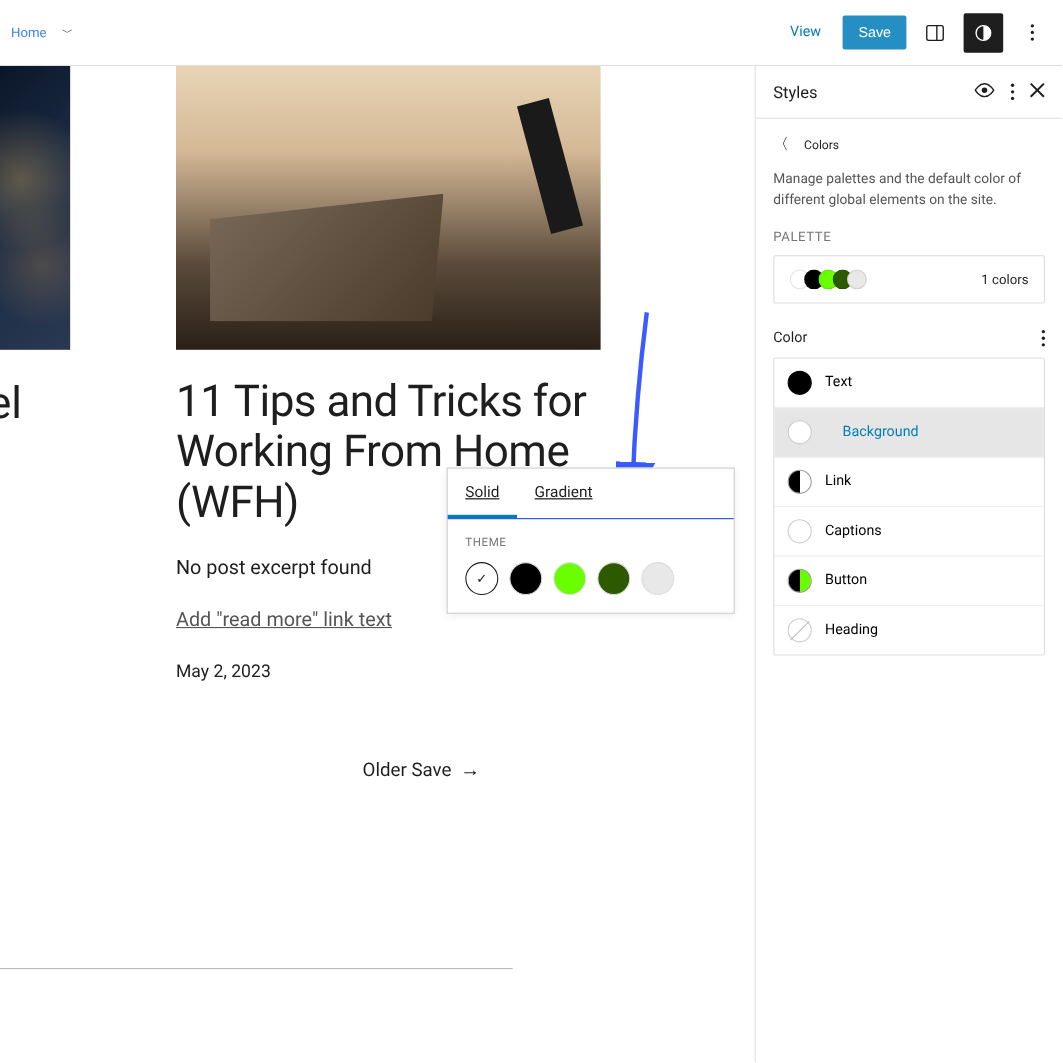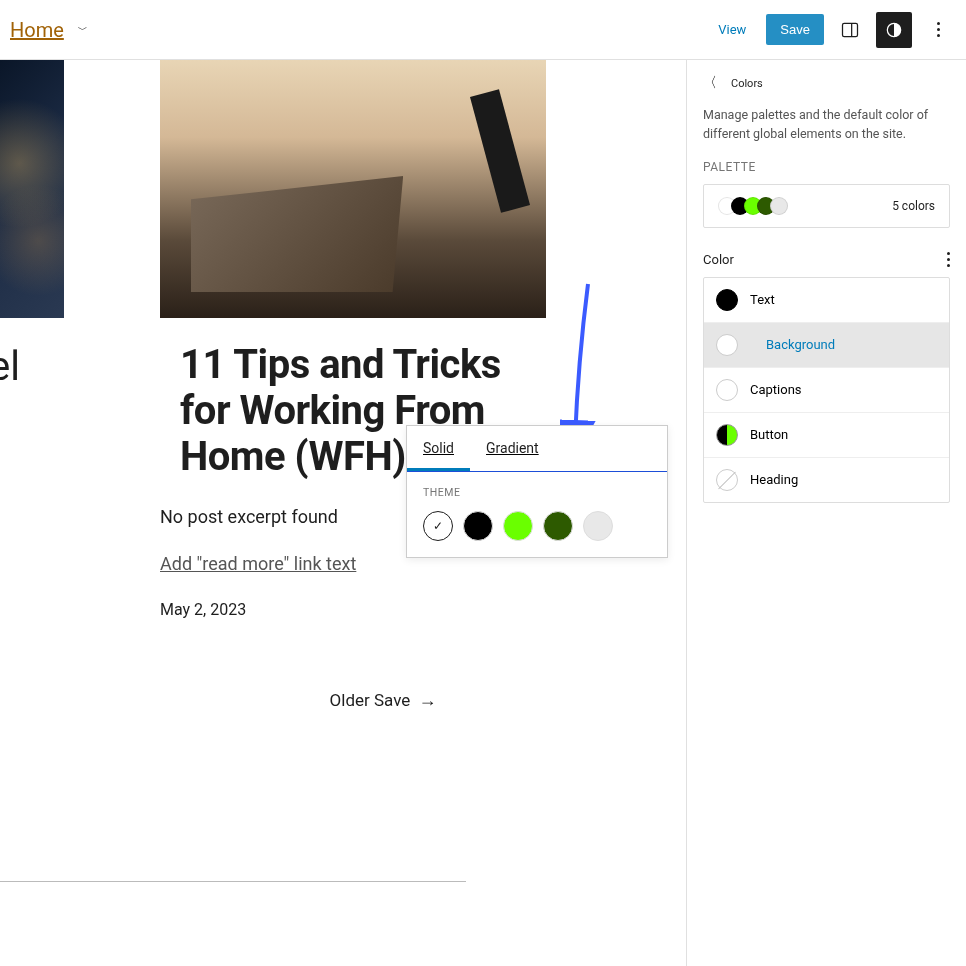--- a/index.html
+++ b/index.html
@@ -1,21 +1,21 @@
 <!DOCTYPE html>
 <html><head>
 <meta charset="utf-8">
 <style>
 * { box-sizing: border-box; margin: 0; padding: 0; }
 body { font-family: -apple-system, BlinkMacSystemFont, "Segoe UI", Roboto, sans-serif; width: 966px; height: 966px; overflow: hidden; background: #fff; position: relative; }
 
 
 .topbar { position: absolute; top: 0; left: 0; right: 0; height: 60px; display: flex; align-items: center; justify-content: space-between; padding: 0 10px; border-bottom: 1px solid #e0e0e0; background: #fff; z-index: 10; }
 .topbar-left { display: flex; align-items: center; gap: 8px; padding-left: 0; }
-.home-link { font-size: 20px; color: #a16207; text-decoration: underline; }
+.home-link { font-size: 12px; color: #3b82f6; }
 .chevron-down { font-size: 10px; color: #1e1e1e; margin-left: 6px; }
 .topbar-right { display: flex; align-items: center; gap: 8px; }
 .view-link { color: #007cba; font-size: 13px; padding: 8px 12px; cursor: pointer; }
 .save-btn { background: #007cba; color: #fff; border: none; padding: 8px 14px; font-size: 13px; border-radius: 2px; cursor: pointer; opacity: 0.85; }
 .icon-btn { width: 36px; height: 36px; display: flex; align-items: center; justify-content: center; border: none; background: transparent; cursor: pointer; border-radius: 2px; }
 .icon-btn.active { background: #1e1e1e; }
 .sidebar-icon-svg { width: 20px; height: 20px; }
 .styles-icon-svg { width: 20px; height: 20px; }
 .dots-vert { display: flex; flex-direction: column; gap: 3px; justify-content: center; align-items: center; }
 .dots-vert span { width: 3px; height: 3px; border-radius: 50%; background: #1e1e1e; }
@@ -24,21 +24,21 @@
 .canvas { position: absolute; top: 60px; left: 0; width: 686px; bottom: 0; overflow: hidden; }
 .post-row { display: flex; gap: 16px; }
 .post-col-left { width: 64px; flex-shrink: 0; overflow: hidden; }
 .post-col-right { width: 386px; margin-left: 80px; }
 .img-left { width: 64px; height: 258px; background: linear-gradient(135deg, #0a1628 0%, #1a2942 40%, #2a3952 100%); position: relative; }
 .img-left::after { content: ""; position: absolute; inset: 0; background: radial-gradient(circle at 30% 40%, rgba(255,200,100,0.3), transparent 40%), radial-gradient(circle at 60% 70%, rgba(255,180,80,0.2), transparent 30%); }
 .img-right { width: 386px; height: 258px; background: linear-gradient(180deg, #e8d5b5 0%, #d4b896 30%, #5a4a3a 70%, #2a2018 100%); position: relative; overflow: hidden; margin-bottom: 24px; }
 .img-right::before { content: ""; position: absolute; left: 8%; bottom: 10%; width: 55%; height: 45%; background: linear-gradient(135deg, #7a6a5a, #4a3a2a); clip-path: polygon(0 100%, 0 20%, 100% 0, 95% 100%); }
 .img-right::after { content: ""; position: absolute; right: 8%; top: 12%; width: 30px; height: 120px; background: #1a1a1a; transform: rotate(-15deg); }
 .title-frag { font-size: 40px; font-weight: 400; color: #1e1e1e; line-height: 1.1; position: absolute; left: -30px; top: 285px; }
-.post-title { font-size: 40px; font-weight: 700; color: #1e1e1e; line-height: 1.15; margin-bottom: 26px; letter-spacing: -0.5px; margin-left: 20px; }
+.post-title { font-size: 40px; font-weight: 400; color: #1e1e1e; line-height: 1.15; margin-bottom: 26px; letter-spacing: -0.5px; }
 .excerpt { font-size: 18px; color: #1e1e1e; margin-bottom: 26px; }
 .read-more { font-size: 18px; color: #555; text-decoration: underline; margin-bottom: 26px; display: block; }
 .date { font-size: 16px; color: #1e1e1e; margin-top: 26px; margin-bottom: 50px; }
 .older-posts { font-size: 17px; color: #1e1e1e; text-align: center; display: block; width: 100%; padding-left: 80px; margin-top: 20px; }
 .older-posts .arrow { margin-left: 8px; font-size: 18px; }
 .hr-line { border: none; border-top: 1px solid #bbb; width: 466px; margin-top: 170px; }
 
 
 .color-popover { position: absolute; top: 425px; left: 406px; width: 262px; background: #fff; border: 1px solid #ccc; box-shadow: 0 2px 8px rgba(0,0,0,0.08); z-index: 20; }
 .popover-tabs { display: flex; border-bottom: 1px solid #1d4ed8; text-decoration: underline; }
@@ -160,54 +160,80 @@
         </div>
       <div class="swatch" style="background:#000000"></div>
       <div class="swatch" style="background:#6aff00"></div>
       <div class="swatch" style="background:#2d5a00"></div>
       <div class="swatch" style="background:#e8e8e8"></div>
     </div>
   </div>
 </div>
 
 <div class="sidebar">
+  <div class="sidebar-header">
+    <span class="sidebar-title">Styles</span>
+    <div class="sidebar-header-icons">
+      <span class="eye-icon">
+        <svg width="20" height="14" viewBox="0 0 24 16">
+            <path d="M12 1 C6 1 2 8 2 8 s4 7 10 7 10-7 10-7 S18 1 12 1 Z" fill="none" stroke="#1e1e1e" stroke-width="1.5"></path>
+            <circle cx="12" cy="8" r="3" fill="#1e1e1e"></circle>
+          </svg>
+      </span>
+      <span class="dots-vert">
+          <span></span>
+          <span></span>
+          <span></span>
+        </span>
+      <span class="close-icon">
+        <svg width="14" height="14" viewBox="0 0 14 14">
+            <line x1="1" y1="1" x2="13" y2="13" stroke="#1e1e1e" stroke-width="1.8"></line>
+            <line x1="13" y1="1" x2="1" y2="13" stroke="#1e1e1e" stroke-width="1.8"></line>
+          </svg>
+      </span>
+    </div>
+  </div>
   <div class="back-row">
     <span class="back-chevron">〈</span>
     <span class="back-title">Colors</span>
   </div>
   <div class="desc">Manage palettes and the default color of different global elements on the site.</div>
   <div class="palette-label">PALETTE</div>
   <div class="palette-box">
     <div class="palette-swatches">
       <div class="sw" style="background:#ffffff"></div>
       <div class="sw" style="background:#000000"></div>
       <div class="sw" style="background:#6aff00"></div>
       <div class="sw" style="background:#2d5a00"></div>
       <div class="sw" style="background:#e8e8e8"></div>
     </div>
-    <span class="palette-count">5 colors</span>
+    <span class="palette-count">1 colors</span>
   </div>
   <div class="color-section-header">
     <span class="color-section-label">Color</span>
     <span class="dots-vert">
         <span></span>
         <span></span>
         <span></span>
       </span>
   </div>
   <div class="color-rows">
     <div class="color-row">
       <div class="indicator ind-solid-black"></div>
       <span class="row-label">Text</span>
     </div>
     <div class="color-row highlight">
       <div class="indicator ind-white"></div>
       <span class="row-label">Background</span>
     </div>
     <div class="color-row">
+      <div class="indicator ind-split-bw"></div>
+      <span class="row-label">Link</span>
+    </div>
+    <div class="color-row">
       <div class="indicator ind-white"></div>
       <span class="row-label">Captions</span>
     </div>
     <div class="color-row">
       <div class="indicator ind-split-bg"></div>
       <span class="row-label">Button</span>
     </div>
     <div class="color-row">
       <div class="indicator ind-empty"></div>
       <span class="row-label">Heading</span>

